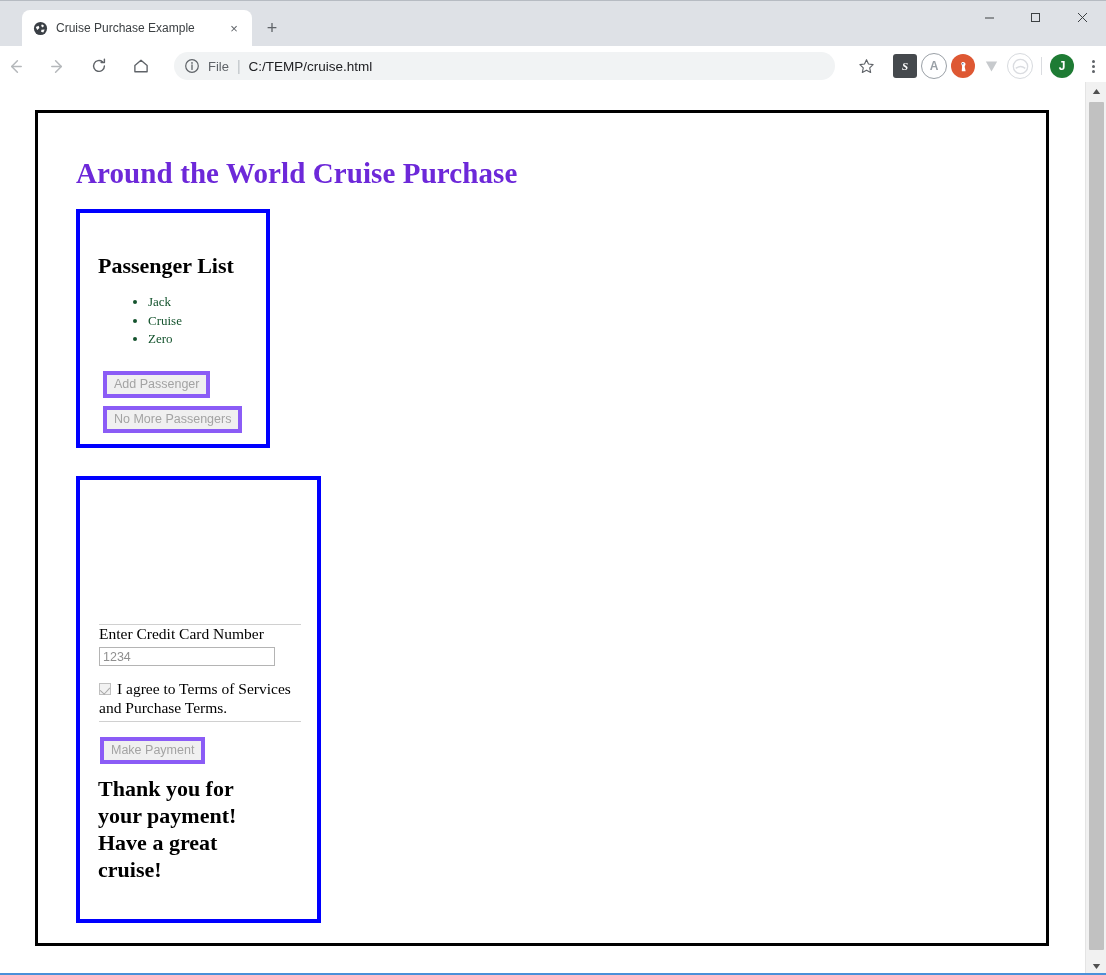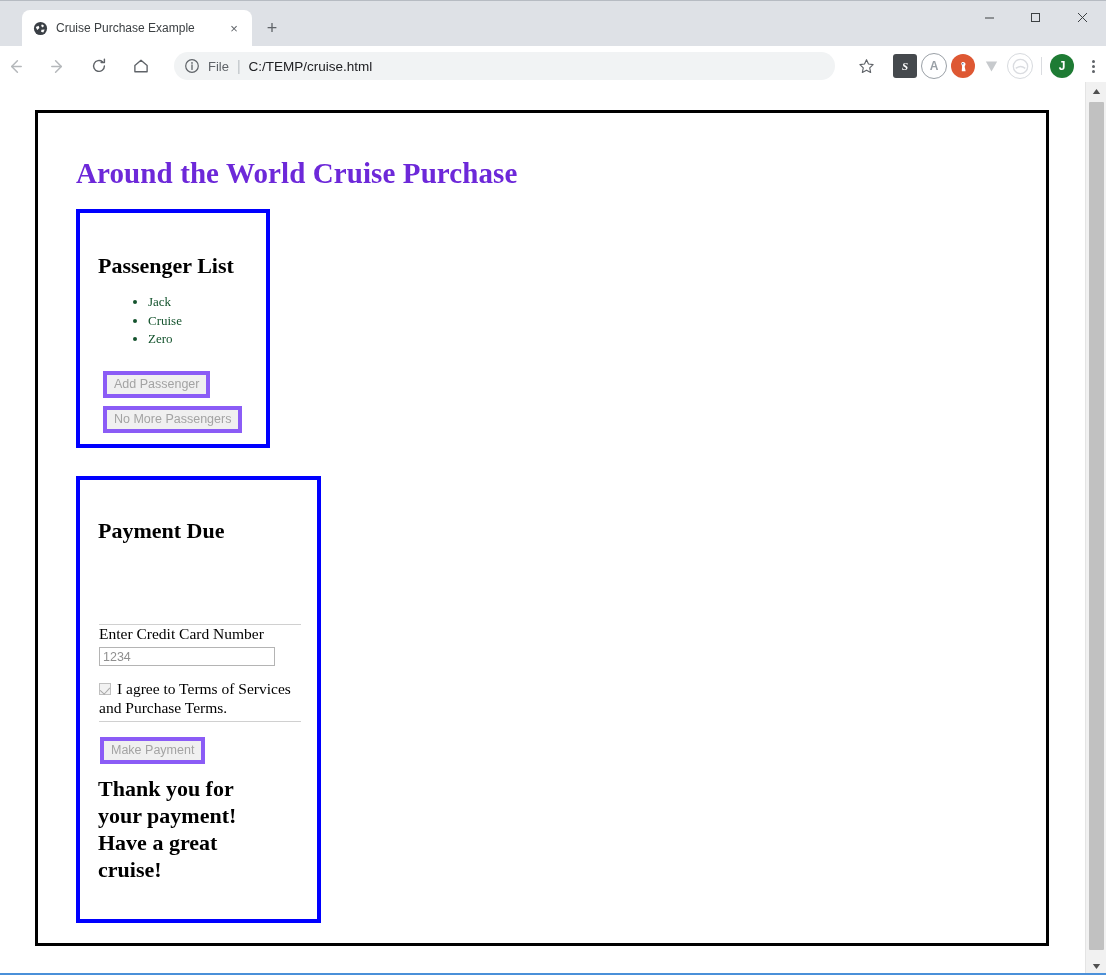--- a/index.html
+++ b/index.html
@@ -396,21 +396,20 @@
         <ul class="plist">
           <li>Jack</li>
           <li>Cruise</li>
           <li>Zero</li>
         </ul>
         <button class="btn btn-addpassenger" disabled="">Add Passenger</button>
         <button class="btn btn-nomore" disabled="">No More Passengers</button>
       </div>
 
       <div class="panel panel-payment">
-        <h2 class="panel-h2">Payment Due</h2>
 
         <hr class="rule rule-1">
 
         <div class="cc-label">Enter Credit Card Number</div>
         <input class="cc-input" type="text" disabled="" value="1234" style="">
 
         <div class="agree-wrap">
           <span class="agree-box"></span><span>I agree to Terms of Services and Purchase Terms.</span>
         </div>
 

